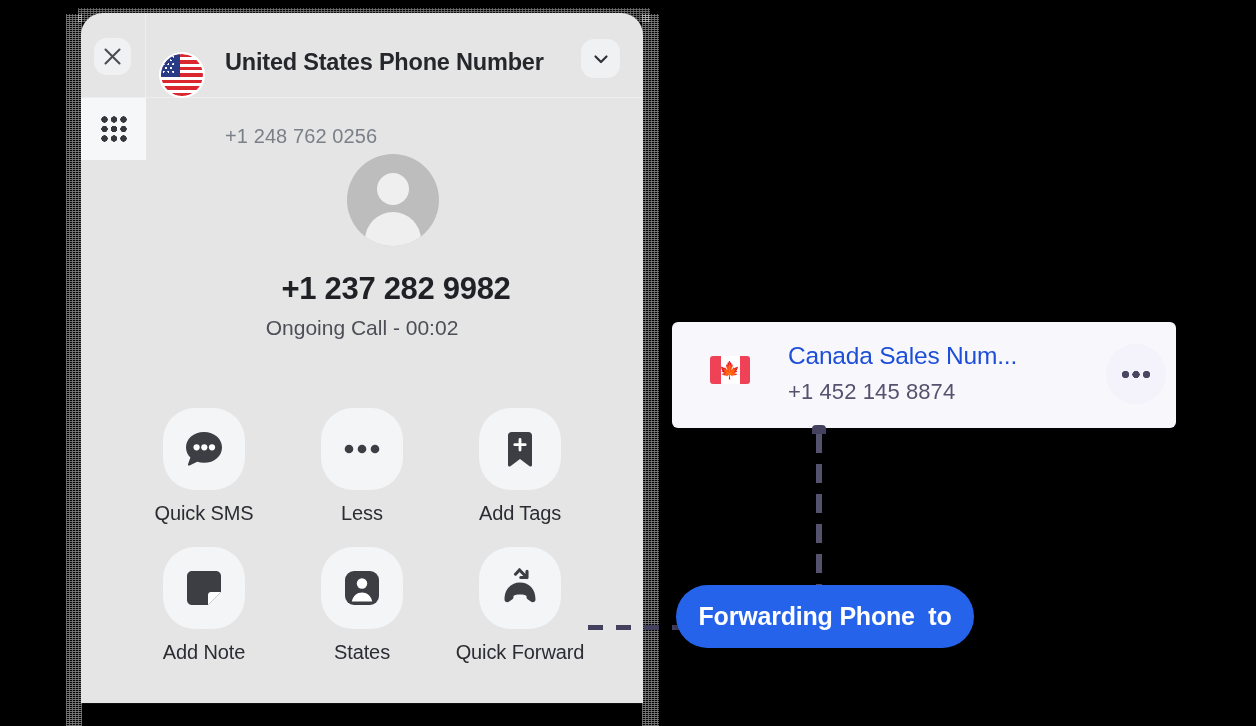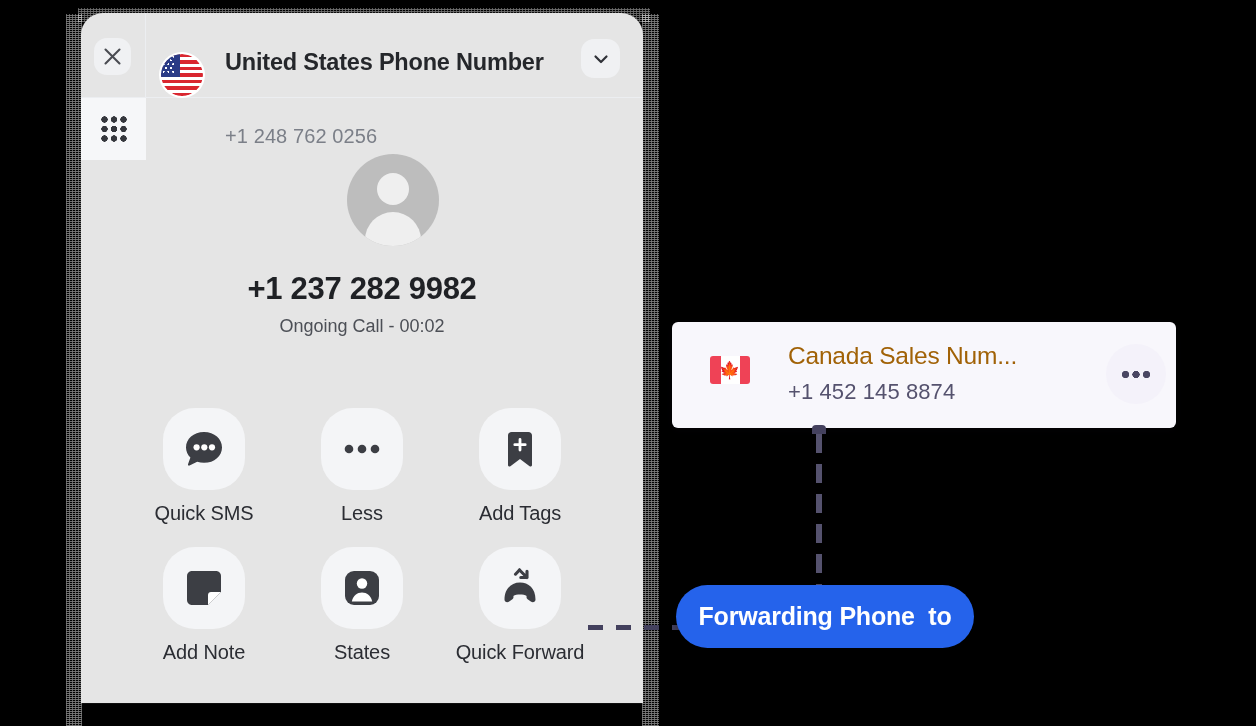--- a/index.html
+++ b/index.html
@@ -197,27 +197,28 @@
   }
   #call-number {
     position: absolute;
     left: 0; top: 258px;
     width: 562px;
     text-align: center;
     font-size: 31px;
     font-weight: bold;
     color: #1f2125;
     letter-spacing: -0.3px;
+    padding-left: 34px;
   }
   #call-status {
     position: absolute;
     left: 0; top: 303px;
     width: 562px;
     text-align: center;
-    font-size: 18px;
+    font-size: 21px;
     color: #4c4f56;
   }
 
   
   #action-grid {
     position: absolute;
     left: 0; top: 395px;
     width: 562px;
   }
   .action-row {
@@ -280,21 +281,21 @@
     left: 50%; top: 50%;
     transform: translate(-50%, -50%);
     font-size: 17px;
     line-height: 1;
     color: #ef4256;
   }
   #canada-title {
     position: absolute;
     left: 116px; top: 20px;
     font-size: 24.5px;
-    color: #a16207;
+    color: #1d4ed8;
     letter-spacing: -0.2px;
     white-space: nowrap;
   }
   #canada-number {
     position: absolute;
     left: 116px; top: 57px;
     font-size: 22px;
     color: #55526e;
     font-weight: 500;
     letter-spacing: 0.1px;

